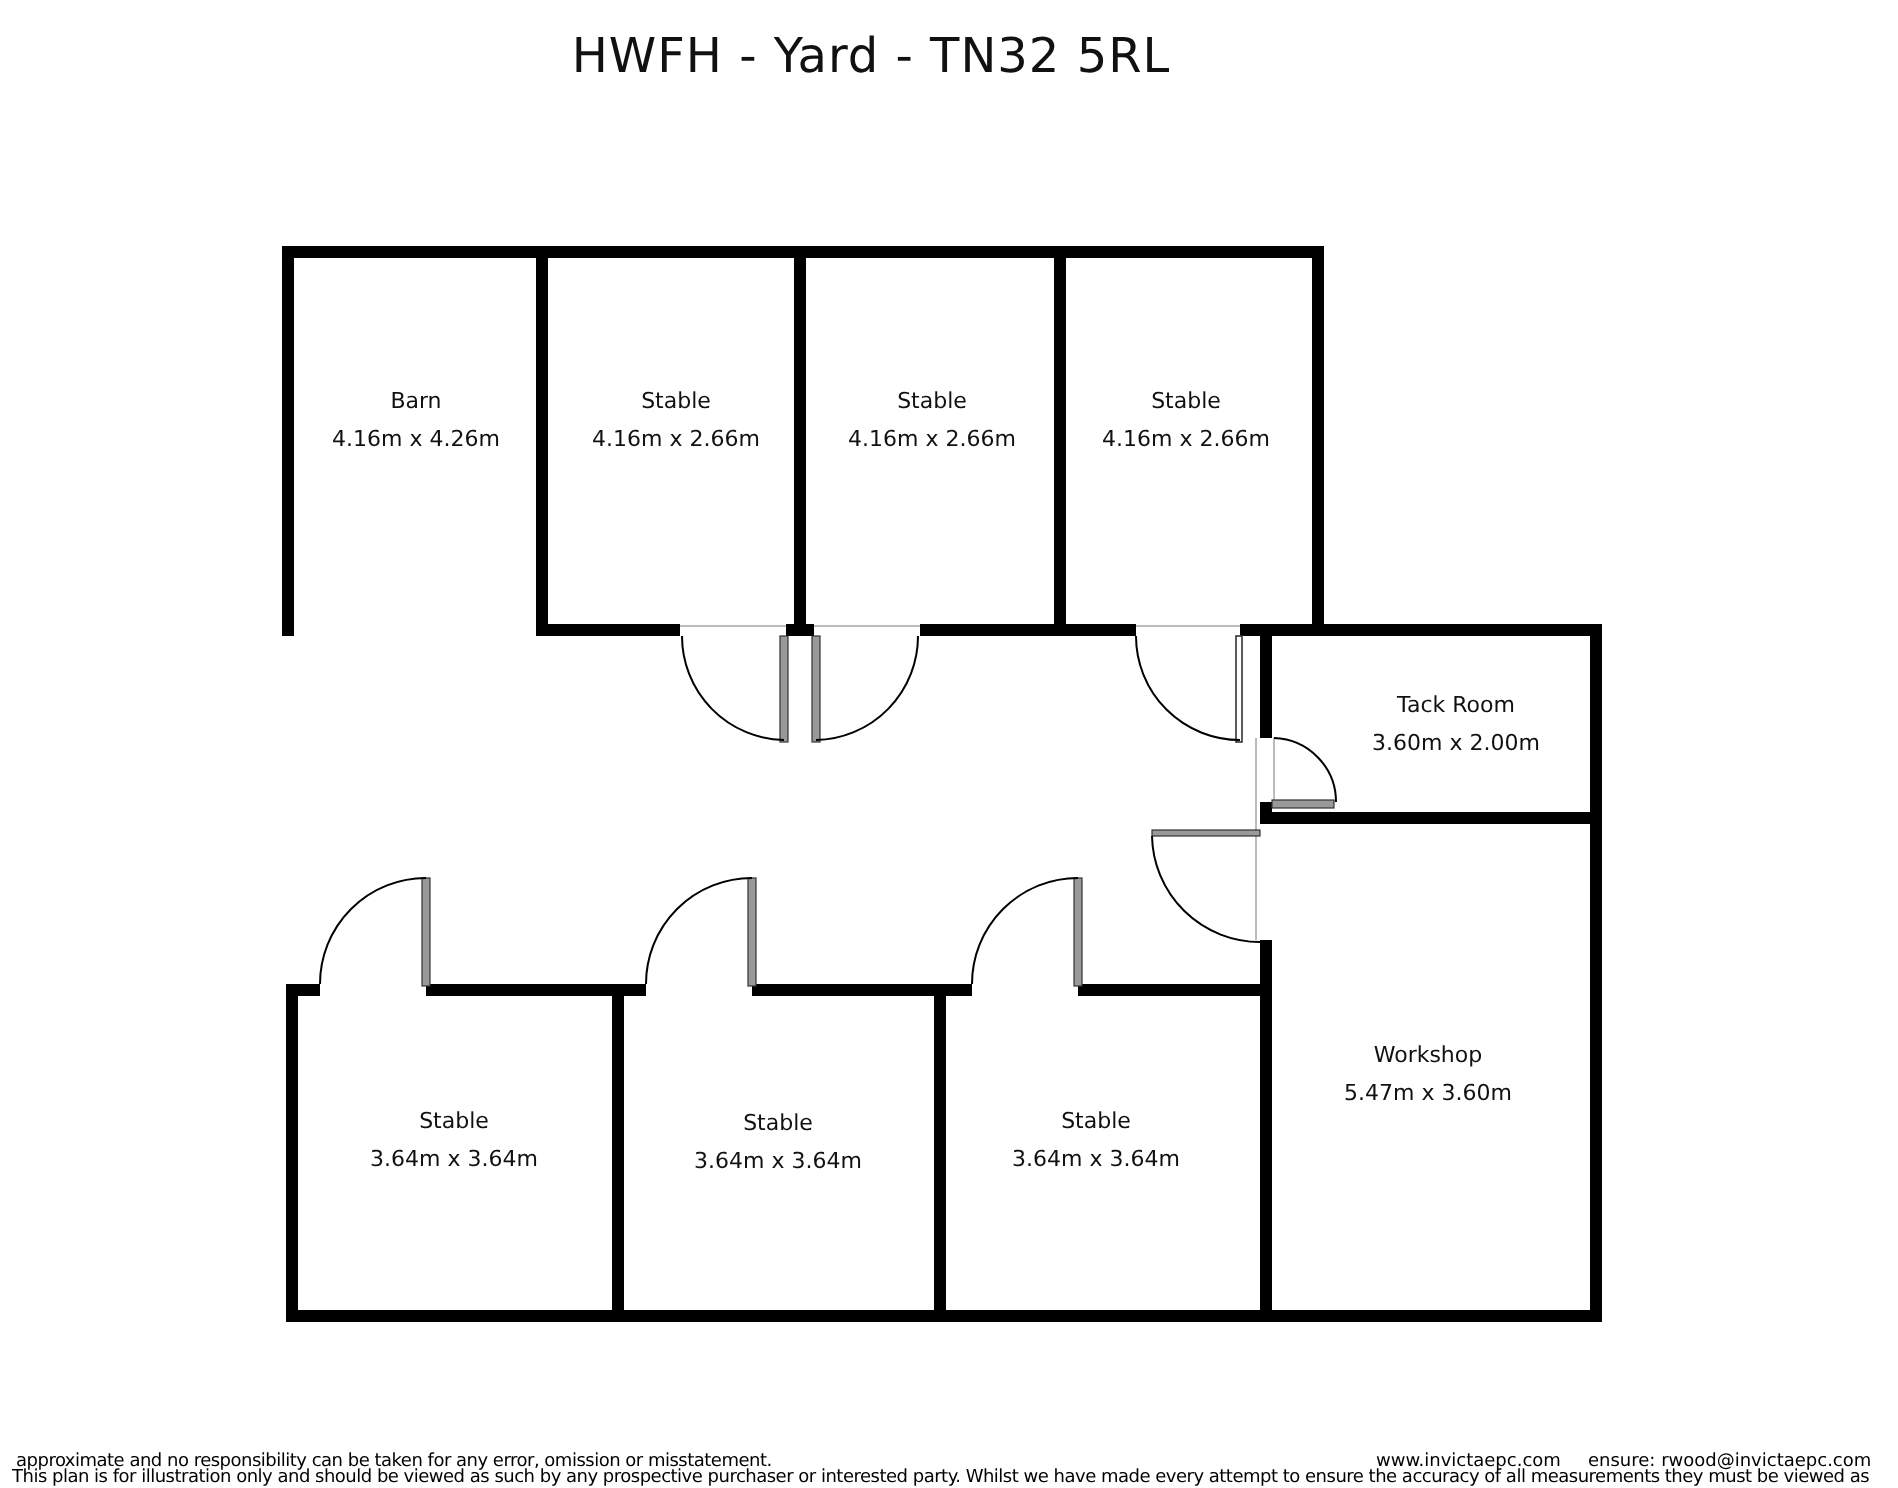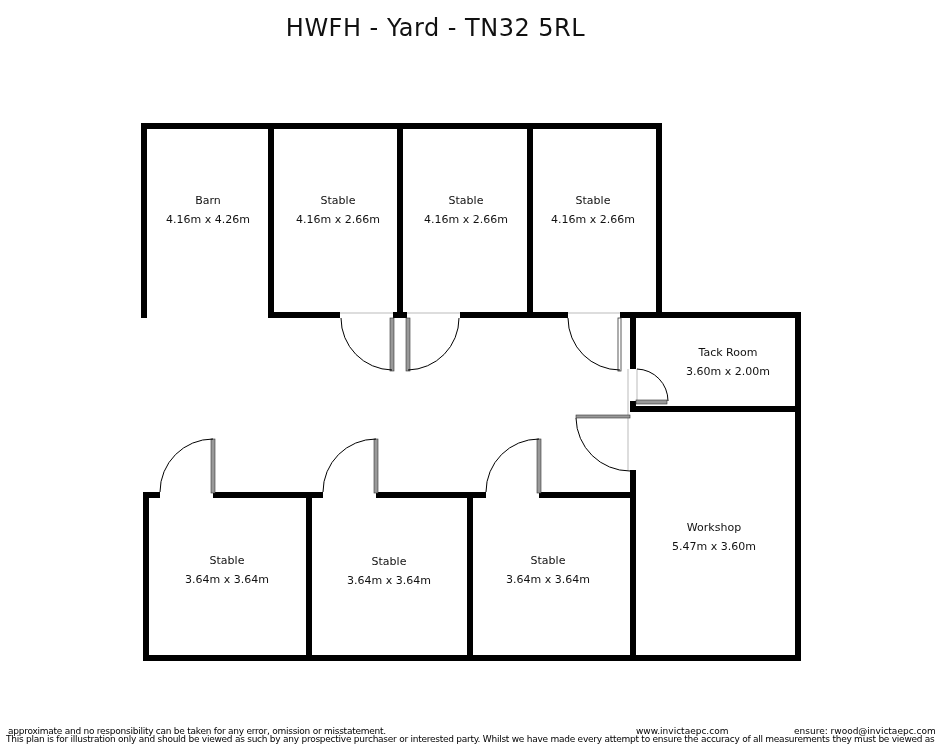--- a/index.html
+++ b/index.html
@@ -4,21 +4,21 @@
   <style>
     html, body { margin: 0; padding: 0; background: #ffffff; }
     body { width: 949px; height: 744px; position: relative; overflow: hidden; font-family: "Liberation Sans", "DejaVu Sans", sans-serif; color: #111; }
     .title { position: absolute; left: 0; top: 14px; width: 871px; text-align: center; font-size: 24px; letter-spacing: 0.5px; color: #111; font-family: "DejaVu Sans", sans-serif; font-weight: normal; }
     svg.plan { position: absolute; left: 0; top: 0; }
     .room-label { position: absolute; text-align: center; font-size: 11px; line-height: 19px; color: #111; font-family: "DejaVu Sans", sans-serif; white-space: nowrap; transform: translateX(-50%); }
     .footer { position: absolute; left: 0; top: 712px; width: 949px; font-size: 9px; line-height: 12px; color: #000; font-family: "DejaVu Sans", sans-serif; }
     .footer .line1 { position: absolute; left: 6px; top: 0; white-space: nowrap; letter-spacing: -0.25px; margin-top: 21px; }
     .footer .line2 { position: absolute; left: 8px; top: 13px; white-space: nowrap; letter-spacing: -0.25px; text-align: right; }
     .footer .company { position: absolute; left: 504px; top: 13px; white-space: nowrap; margin-top: 44px; }
-    .footer .website { position: absolute; left: 636px; top: 13px; white-space: nowrap; text-align: center; }
+    .footer .website { position: absolute; left: 688px; top: 13px; white-space: nowrap; text-align: center; }
     .footer .email { position: absolute; left: 794px; top: 13px; white-space: nowrap; }
   </style>
 </head>
 <body>
 
 <div class="title">HWFH  - Yard - TN32 5RL</div>
 
 <svg class="plan" width="949" height="744" viewBox="0 0 949 744" xmlns="http://www.w3.org/2000/svg">
   <g fill="#000">
 

